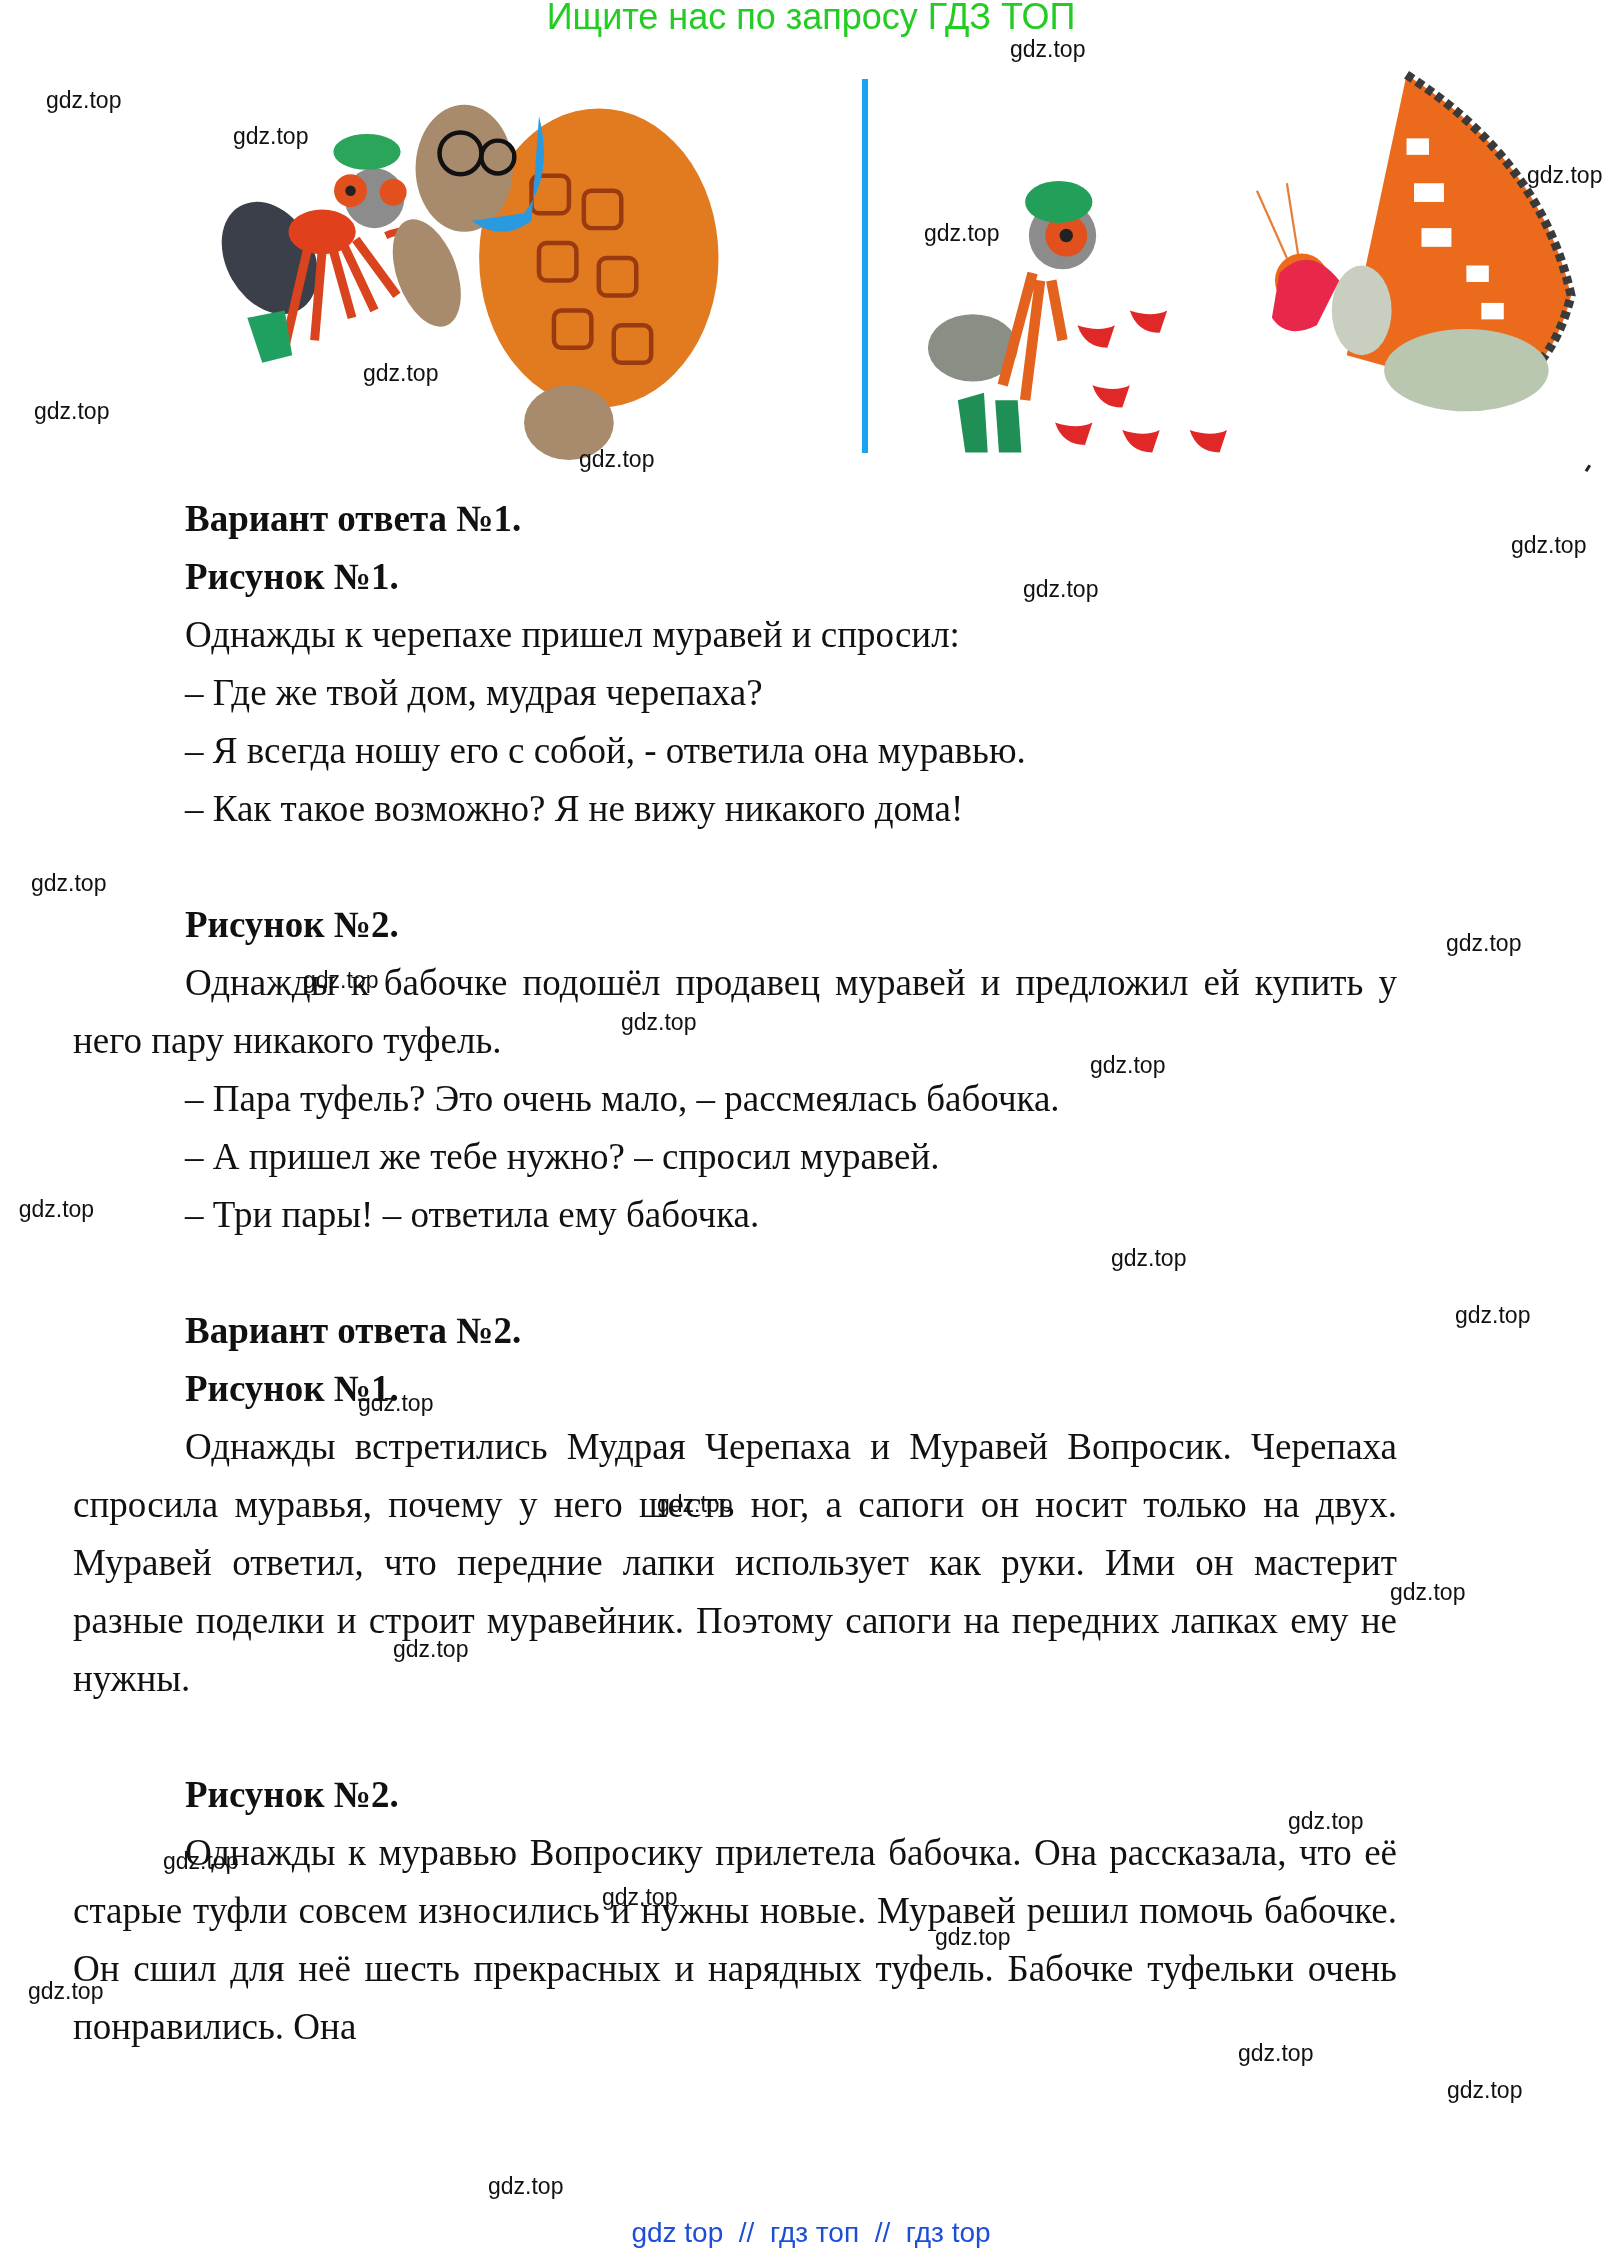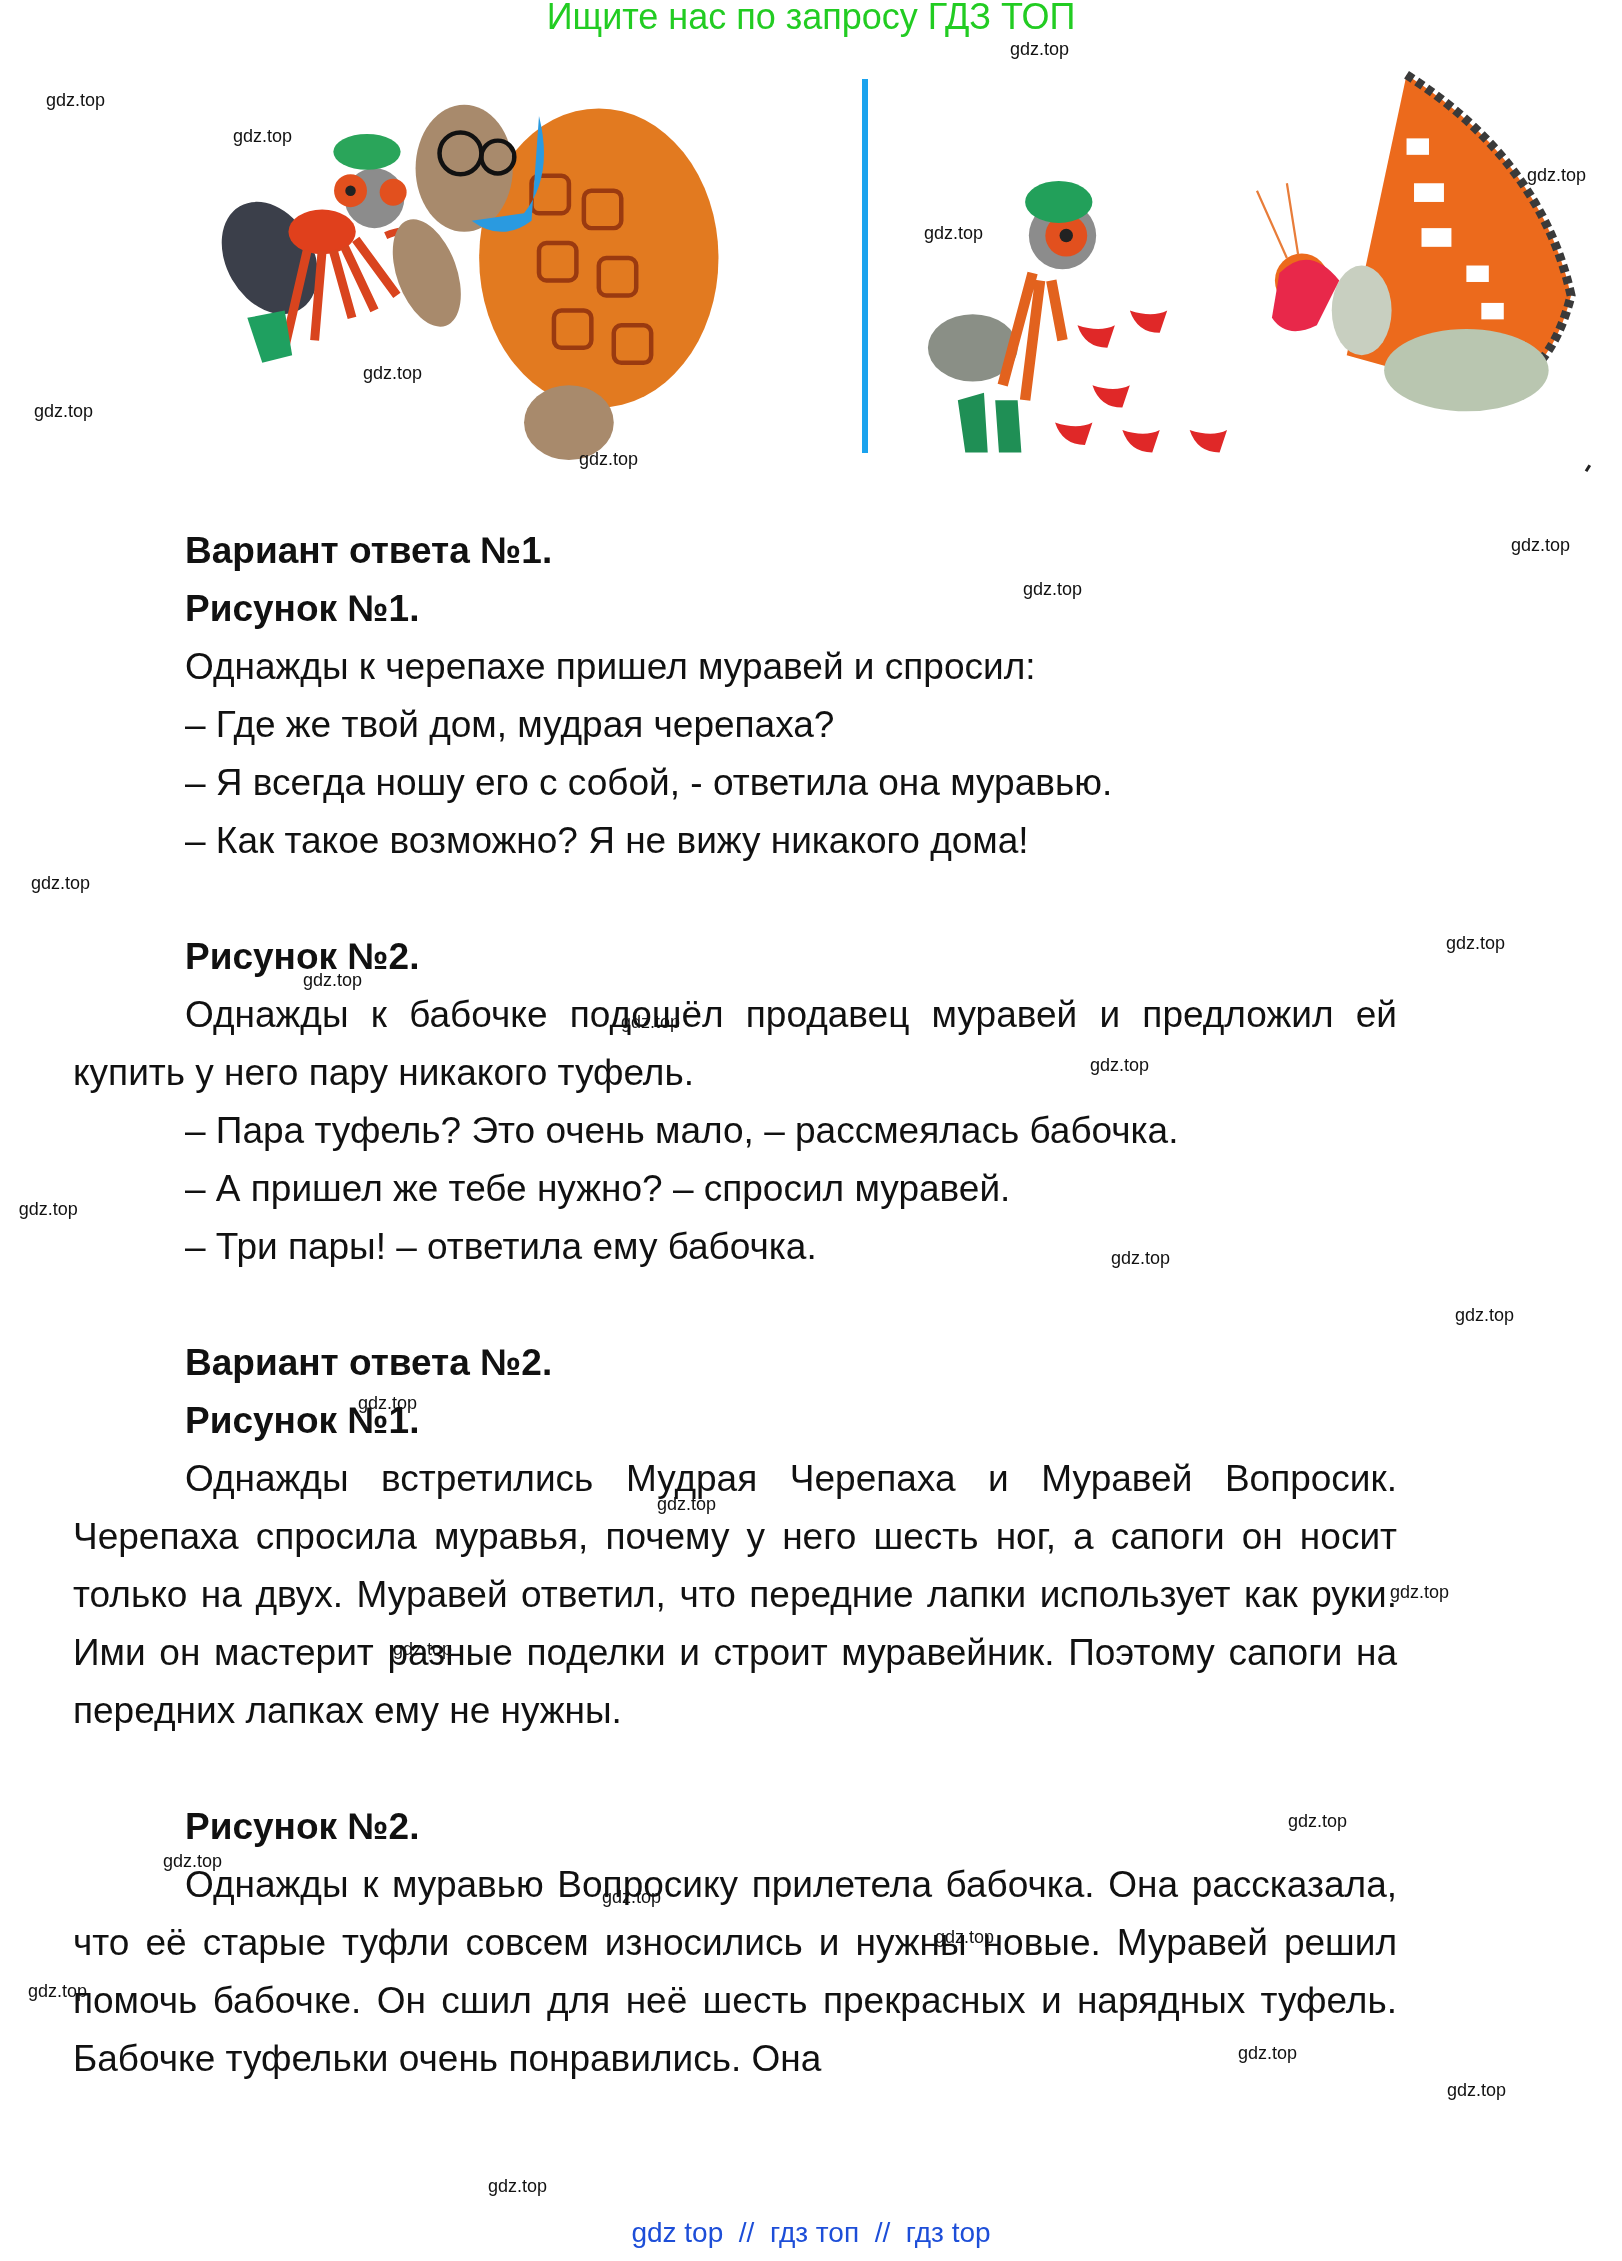--- a/index.html
+++ b/index.html
@@ -8,32 +8,32 @@
     position: absolute; top: 0; left: 0; width: 1622px; text-align: center;
     font-family: "Liberation Sans", sans-serif; font-size: 36px; color: #22cc22;
     line-height: 33px;
   }
   .footer {
     position: absolute; top: 2216px; left: 0; width: 1622px; text-align: center;
     font-family: "Liberation Sans", sans-serif; font-size: 28px; color: #1d4ed8;
     line-height: 33px; white-space: pre;
   }
   .wm {
-    position: absolute; font-family: "Liberation Sans", sans-serif; font-size: 18px;
+    position: absolute; font-family: "Liberation Sans", sans-serif; font-size: 23px;
     color: #111; line-height: 25.4px; white-space: nowrap;
   }
   .illus {
     position: absolute; top: 71px; left: 180px; width: 1421px; height: 404px;
   }
   .divider {
     position: absolute; left: 862px; top: 79px; width: 6px; height: 374px; background: #1aa3ee;
   }
   .content {
     position: absolute; left: 73px; top: 490px; width: 1324px;
-    font-family: Liberation Sans, sans-serif; font-size: 37px; color: #111; line-height: 58px; margin-top: 32px;
+    font-family: Liberation Serif, serif; font-size: 37px; color: #111; line-height: 58px;
   }
   .content p { margin: 0; }
   .h { font-weight: bold; padding-left: 112px; }
   .ind { text-indent: 112px; text-align: justify; }
   .dlg { padding-left: 112px; }
   .gap { height: 58px; }
 </style>
 </head>
 <body>
 

